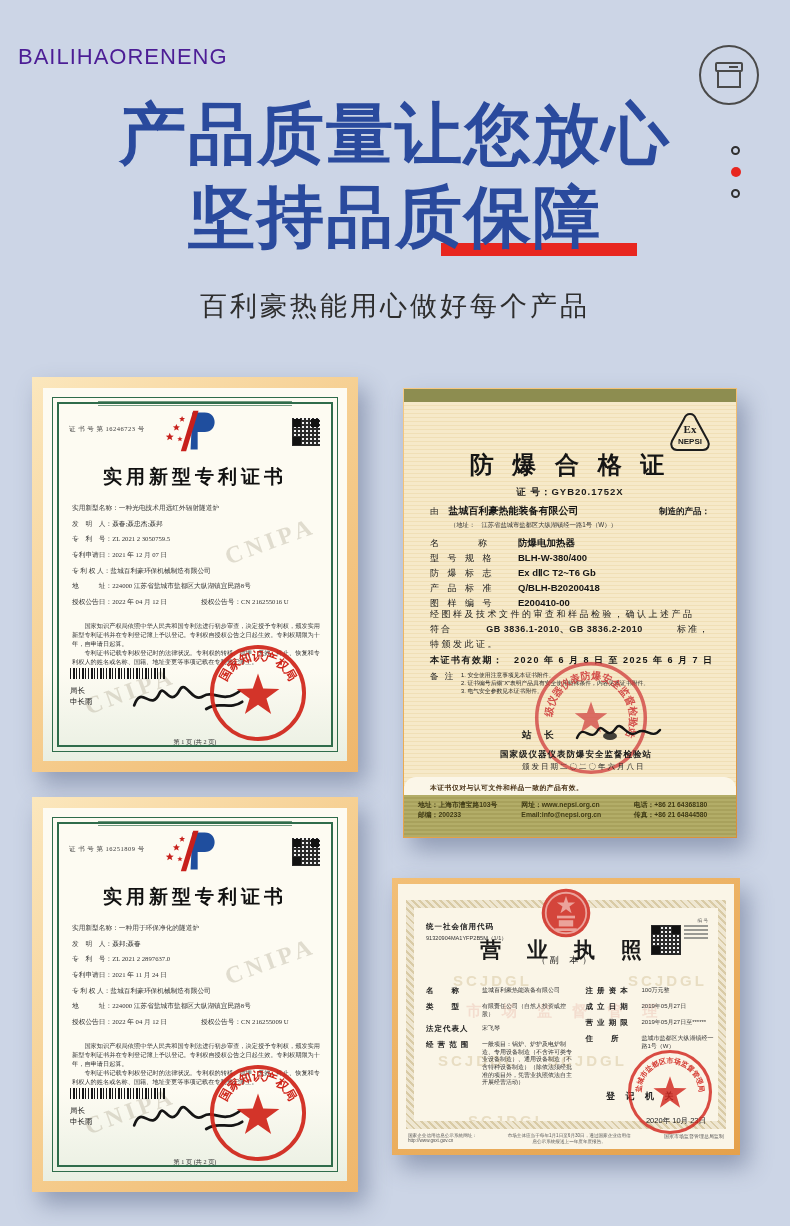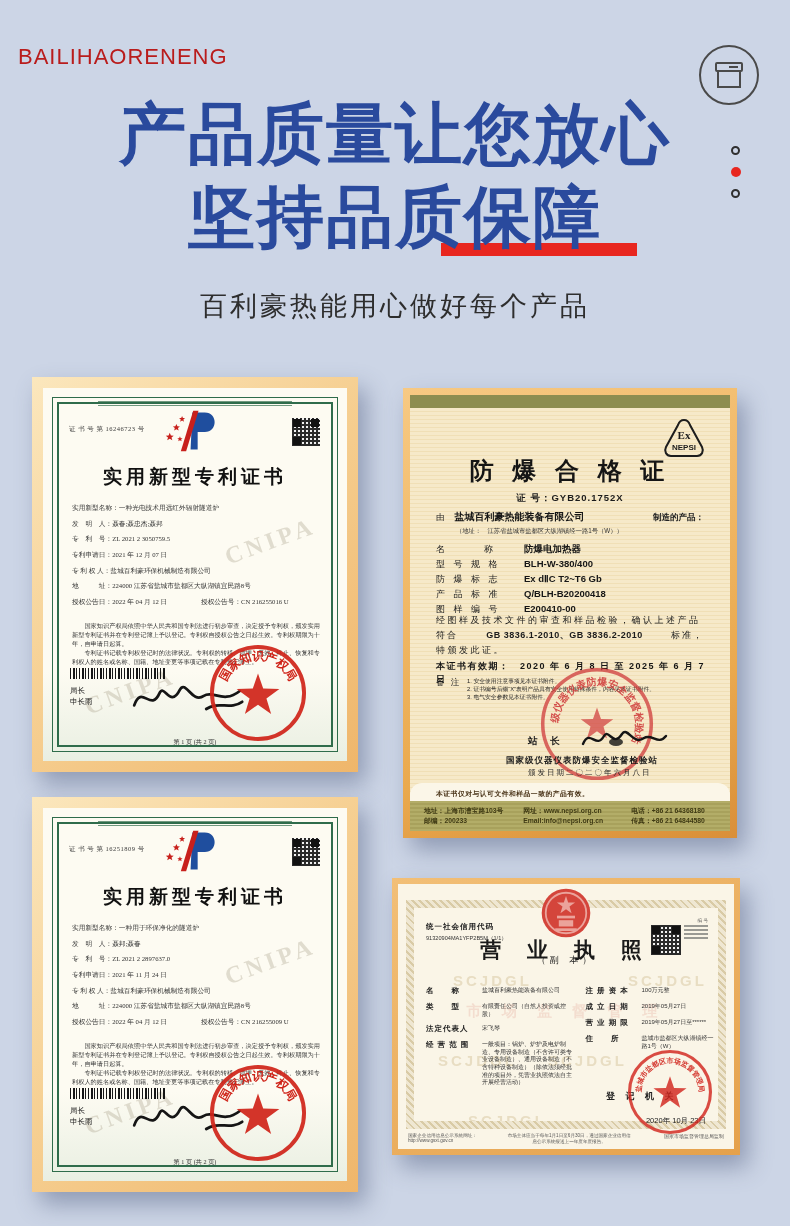--- a/index.html
+++ b/index.html
@@ -1,20 +1,20 @@
 <!DOCTYPE html>
 <html><head>
 <meta charset="utf-8">
 <style>
   html,body{margin:0;padding:0;}
   body{font-family:"Liberation Sans",sans-serif;}
   .canvas{position:relative;width:790px;height:1226px;background:#ccd5e6;overflow:hidden;}
 
   
-  .brand{position:absolute;left:18px;top:44px;font-size:22px;letter-spacing:1px;color:#b91c1c;font-weight:500;}
+  .brand{position:absolute;left:18px;top:44px;font-size:22px;letter-spacing:1px;color:#4c1d95;font-weight:500;}
   .archive-btn{position:absolute;left:699px;top:45px;width:60px;height:60px;border:2px solid #4a4a4a;border-radius:50%;box-sizing:border-box;background:transparent;}
   .hero-red-bar{position:absolute;left:441px;top:243px;width:196px;height:13px;background:#e8261f;z-index:0;}
   .hero-title{position:absolute;left:0;top:92px;width:100%;text-align:center;font-size:67px;line-height:83px;font-weight:800;color:#2a4a9d;letter-spacing:2px;z-index:1;}
   .hero-sub{position:absolute;left:0;top:288px;width:100%;text-align:center;font-size:27px;color:#2e2e2e;letter-spacing:3px;z-index:1;}
   .dot{position:absolute;left:731px;border-radius:50%;box-sizing:border-box;}
   .dot.hollow{width:9px;height:9px;border:2px solid #2f2f2f;background:transparent;}
   .dot.active{width:10px;height:10px;background:#e8261f;}
 
   
   .cert{position:absolute;box-sizing:border-box;box-shadow:8px 12px 22px rgba(70,85,120,.45);}
@@ -41,21 +41,21 @@
   .pat-para{position:absolute;left:29px;right:27px;top:233px;font-size:6.2px;line-height:9px;color:#333;text-align:justify;}
   .pat-para p{margin:0;text-indent:2em;}
   .pat-barcode{position:absolute;left:27px;top:280px;width:96px;height:11px;background:repeating-linear-gradient(90deg,#161616 0 1px,transparent 1px 3px,#161616 3px 5px,transparent 5px 6px,#161616 6px 7px,transparent 7px 9px);}
   .pat-signlbl{position:absolute;left:27px;top:297px;font-size:7.5px;line-height:11px;color:#222;}
   .pat-signature{position:absolute;left:84px;top:288px;width:120px;height:42px;}
   .pat-seal{position:absolute;left:166px;top:256px;width:98px;height:98px;}
   .pat-page{position:absolute;left:0;bottom:14px;width:100%;text-align:center;font-size:6.2px;color:#333;}
   .wm{position:absolute;transform:rotate(-20deg);color:rgba(150,140,115,.28);font-size:24px;letter-spacing:4px;font-weight:bold;}
 
   
-  .nep{left:403px;top:388px;width:334px;height:450px;padding:7px;background:linear-gradient(160deg,#f7c983,#eaa94e 70%,#d98f39);}
+  .nep{left:403px;top:388px;width:334px;height:450px;padding:1px;background:linear-gradient(160deg,#f7c983,#eaa94e 70%,#d98f39);}
   .nep-paper{position:relative;width:100%;height:100%;background:repeating-linear-gradient(0deg,#f6e9c9 0 3px,#f0dfb6 3px 4px);overflow:hidden;}
   .nep-topband{position:absolute;left:0;right:0;top:0;height:13px;background:#8d8d50;}
   .nep-logo{position:absolute;right:22px;top:22px;width:48px;height:44px;}
   .nep-title{position:absolute;left:0;top:60px;width:100%;text-align:center;font-size:24px;font-weight:800;letter-spacing:6px;color:#151515;}
   .nep-certno{position:absolute;left:0;top:97px;width:100%;text-align:center;font-size:9.5px;font-weight:bold;letter-spacing:1px;color:#1b1b1b;}
   .nep-company-row{position:absolute;left:26px;right:26px;top:115px;display:flex;align-items:baseline;}
   .nep-by{font-size:8.5px;color:#222;margin-right:10px;}
   .nep-co{font-size:10px;font-weight:bold;color:#151515;flex:1;}
   .nep-made{font-size:8.5px;font-weight:bold;color:#222;}
   .nep-coaddr{position:absolute;left:46px;top:132px;font-size:6.3px;color:#333;}

